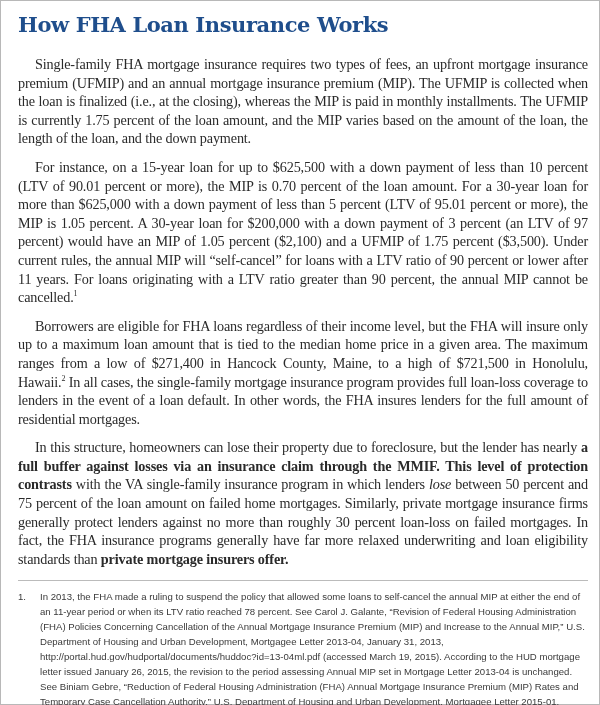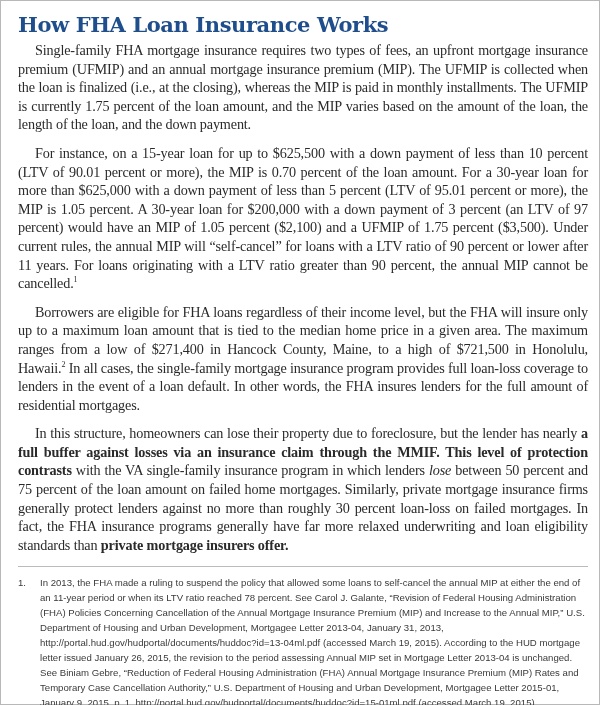--- a/index.html
+++ b/index.html
@@ -14,21 +14,21 @@
   h1 {
     margin:0; padding:0;
     font-family:"DejaVu Serif", serif; font-weight:bold;
     color:#1f4e8c; font-size:21px; line-height:28px; letter-spacing:-0.4px;
   }
   p.body {
     margin:0 0 10px 0;
     font-family:"Liberation Serif", serif; font-size:14.2px; line-height:18.6px;
     color:#2a2a2a; text-indent:17px; text-align:justify; letter-spacing:-0.15px;
   }
-  p.body.first { margin-top:2px; }
+  p.body.first { margin-top:16px; }
   .bold { font-weight:bold; }
   sup { font-size:8px; line-height:0; }
   hr.rule { border:0; border-top:1px solid #bbbbbb; margin:12px 0 8px 0; height:0; }
   .note {
     display:flex; font-family:"Liberation Sans", sans-serif; font-size:9.6px;
     line-height:15px; color:#3a3a3a; margin-bottom:7px;
   }
   .note .num { width:22px; flex:none; }
   .note .txt { flex:1; }
 </style>

